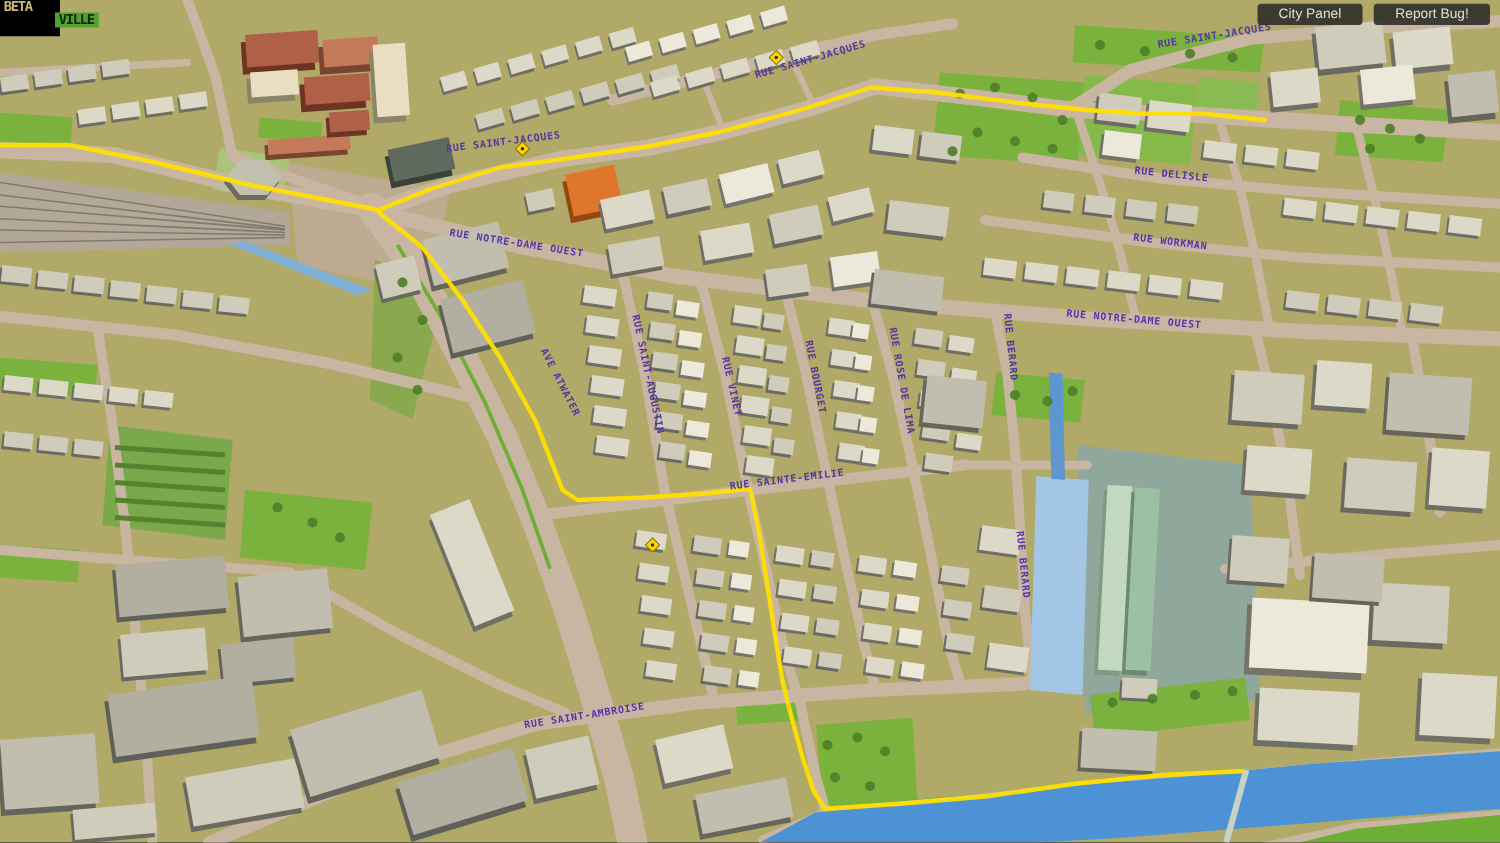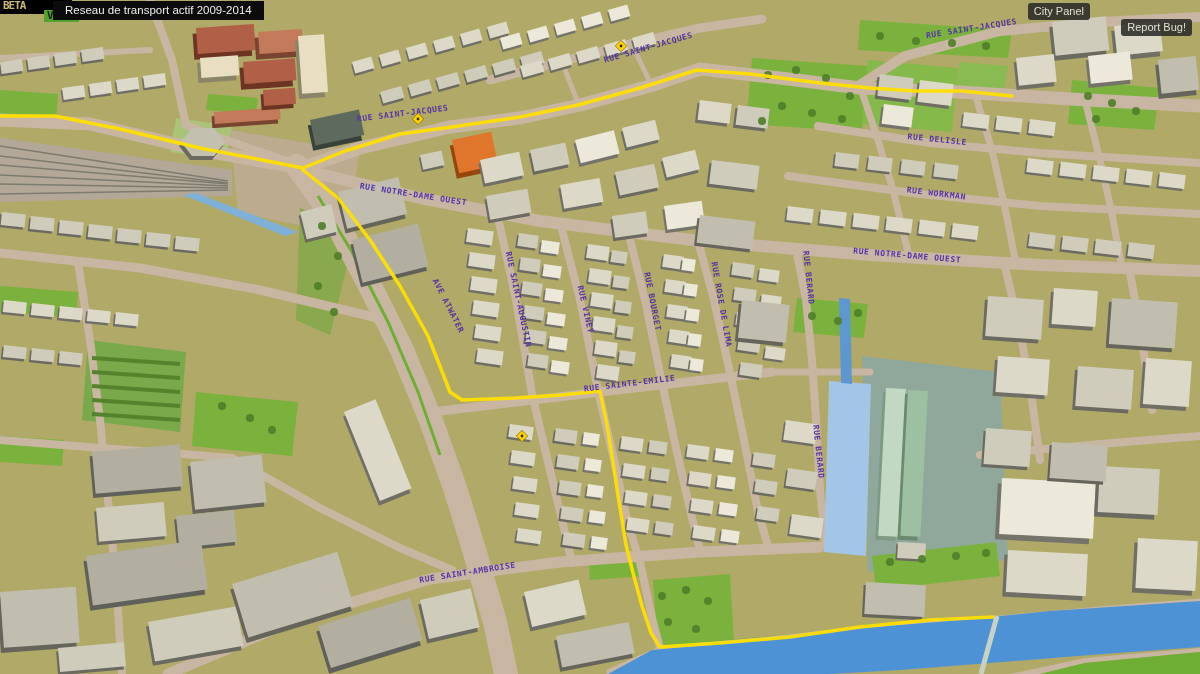--- a/index.html
+++ b/index.html
@@ -1,25 +1,25 @@
 <!DOCTYPE html>
 <html><head>
 <meta charset="utf-8">
 <style>
   html,body{margin:0;padding:0;background:#222;}
   #stage{position:relative;width:1200px;height:674px;overflow:hidden;font-family:"Liberation Sans",sans-serif;}
   #map{position:absolute;left:0;top:0;}
   #topbar{position:absolute;left:0;top:0;width:1200px;height:24px;pointer-events:none;}
-  #logo{position:absolute;left:0;top:0;width:48px;height:14px;background:#000;pointer-events:auto;padding-left:24px;}
+  #logo{position:absolute;left:0;top:0;width:48px;height:29px;background:#000;pointer-events:auto;}
   #logo .t{position:absolute;left:3px;top:0px;font-family:"DejaVu Sans Mono",monospace;font-weight:bold;font-size:11px;line-height:11px;letter-spacing:-1px;color:#c9b87b;}
   #logo .b{position:absolute;left:0px;top:10px;font-family:"DejaVu Sans Mono",monospace;font-weight:bold;font-size:11px;line-height:11px;letter-spacing:-1px;color:#12260c;background:#54a22e;padding:0 4px 1px 3px;margin-left:44px;}
   #titlebar{position:absolute;left:53px;top:1px;height:19px;background:#0b0b0b;color:#efefec;font-size:11.5px;line-height:19px;padding:0 12px;pointer-events:auto;}
-  .hudbtn{position:absolute;top:3px;height:17px;background:rgba(42,42,40,0.88);color:#e2dfd5;font-size:11px;line-height:17px;padding:0 6px;border-radius:3px;border:0;pointer-events:auto;cursor:pointer;font-family:"Liberation Sans",sans-serif;}
+  .hudbtn{position:absolute;top:3px;height:17px;background:rgba(42,42,40,0.88);color:#e2dfd5;font-size:11px;line-height:17px;padding:0 17px;border-radius:3px;border:0;pointer-events:auto;cursor:pointer;font-family:"Liberation Sans",sans-serif;}
   #btn-city{right:110px;}
-  #btn-bug{right:8px;margin-top:16px;}
+  #btn-bug{right:8px;}
 </style>
 </head>
 <body>
 
 <div id="stage">
   <svg id="map" width="1200" height="674" viewBox="0 0 1200 674">
       <rect x="0" y="0" width="1200" height="674" fill="#b0a967"></rect>
       <polygon points="862,356 1000,372 1008,560 868,572" fill="#90a89b"></polygon>
       <polygon points="230,130 360,152 345,235 238,212" fill="#bcab8e"></polygon>
       <g>
@@ -1053,17 +1053,16 @@
           <circle r="1.4" fill="#33302a"></circle>
         </g>
       </g>
     </svg>
 
   <div id="topbar">
     <div id="logo">
       <span class="t">BETA</span>
       <span class="b">VILLE</span>
     </div>
-    <div id="titlebar">Reseau de transport actif 2009-2014</div>
     <button id="btn-city" class="hudbtn">City Panel</button>
     <button id="btn-bug" class="hudbtn">Report Bug!</button>
   </div>
 </div>
 
 </body></html>

